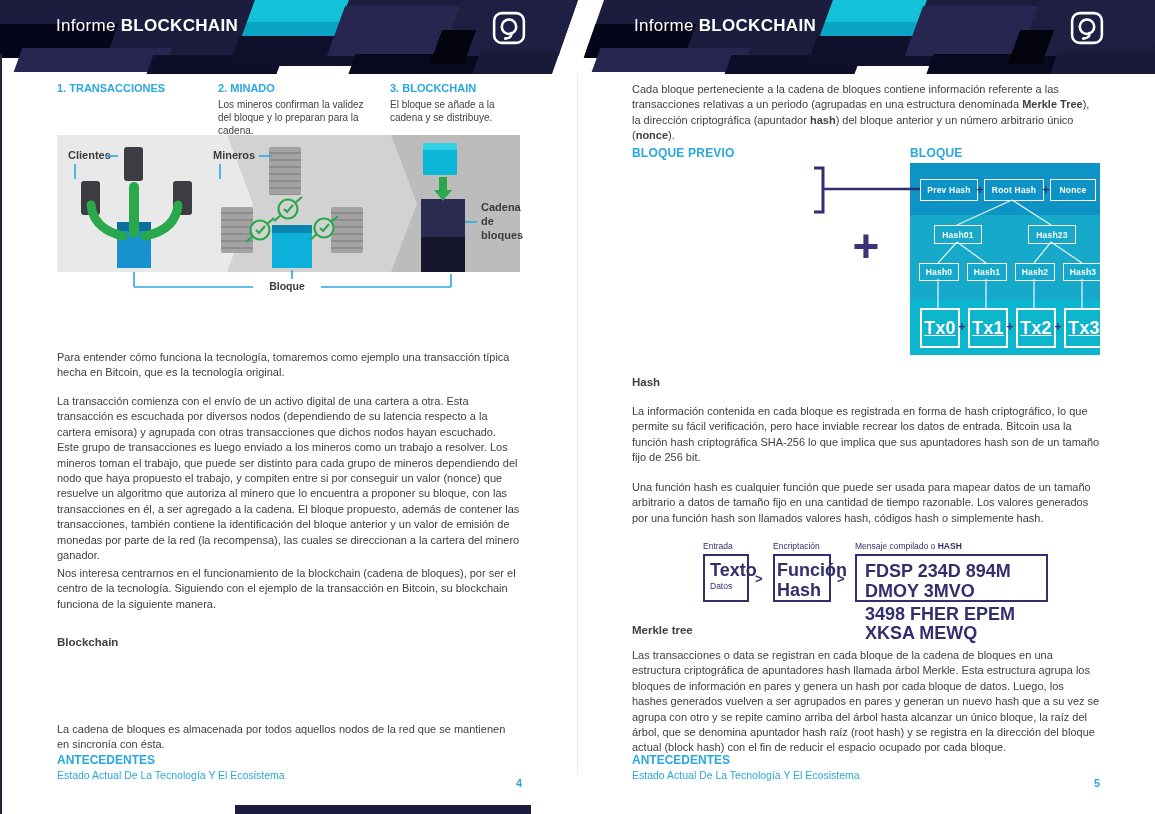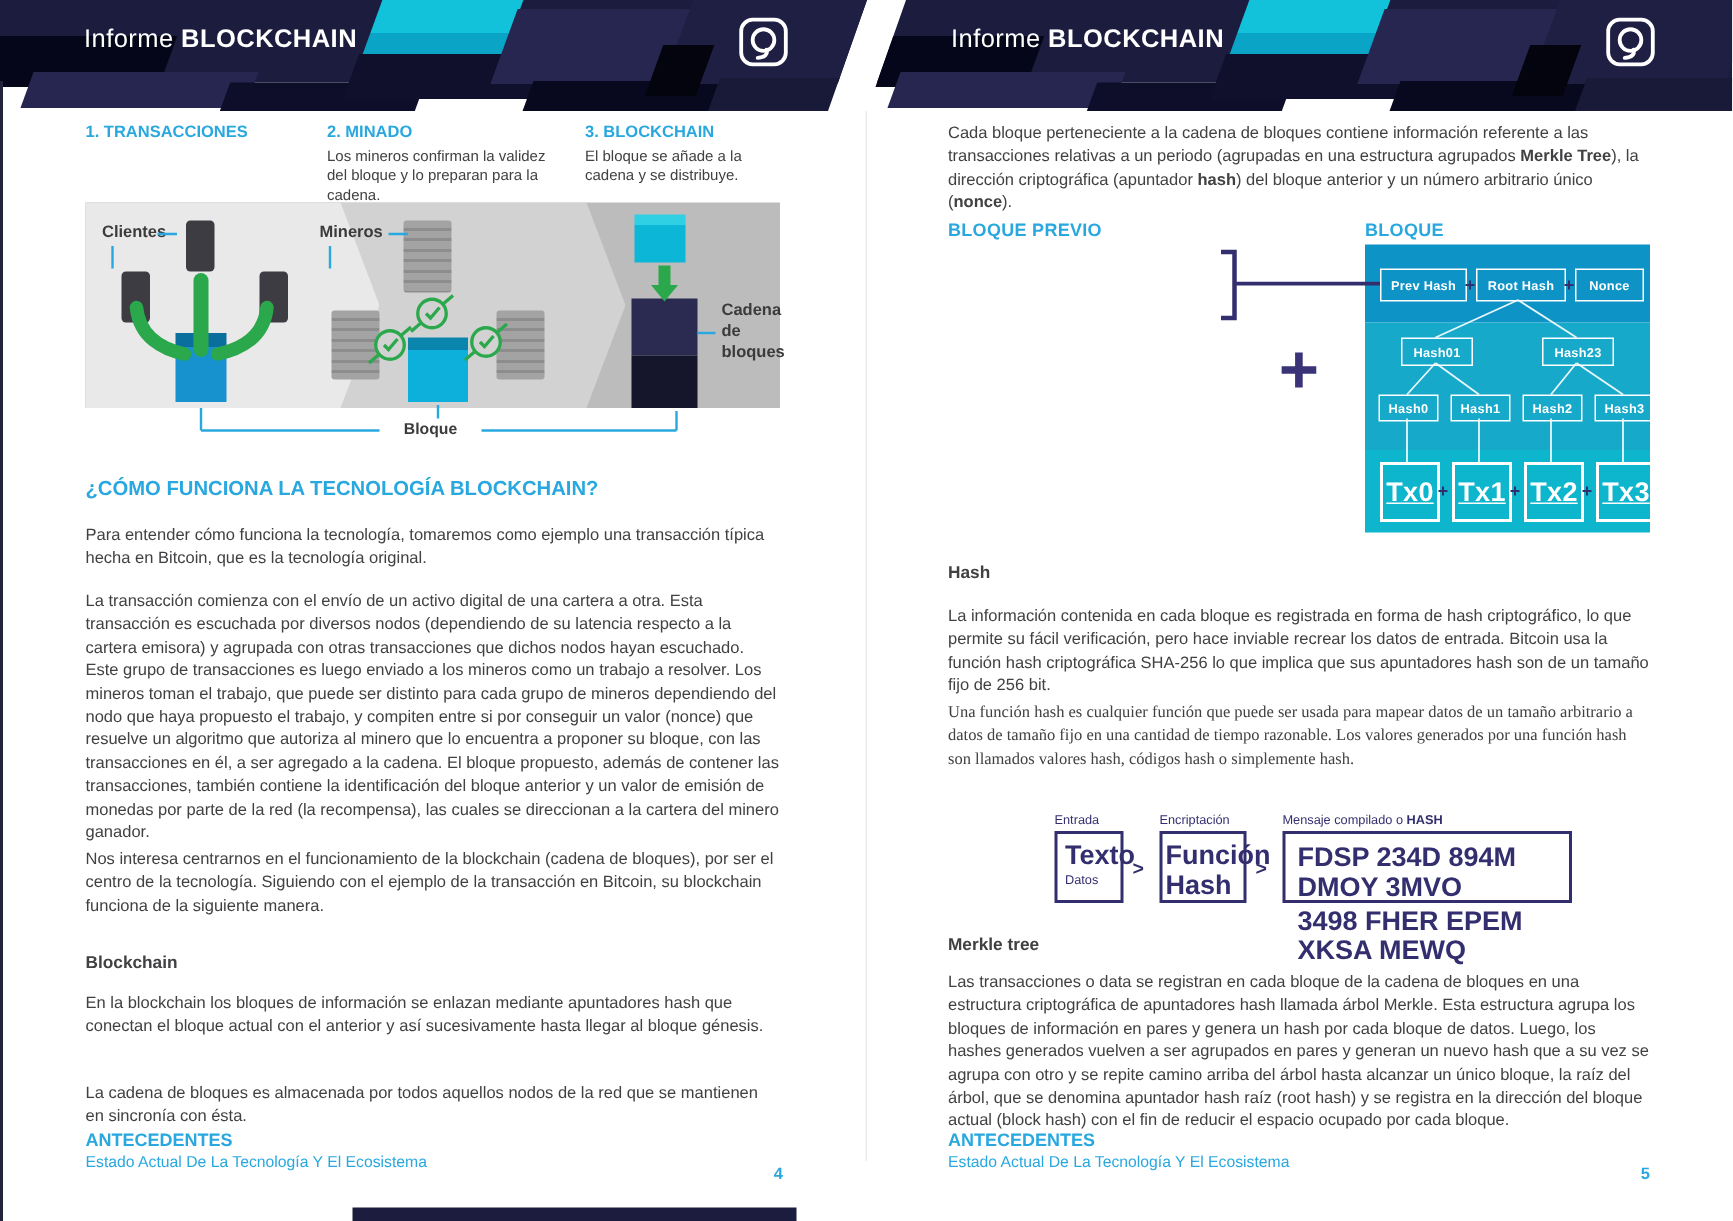--- a/index.html
+++ b/index.html
@@ -171,26 +171,24 @@
         <line x1="77" y1="137" x2="77" y2="152"></line>
         <line x1="235" y1="135" x2="235" y2="144"></line>
         <line x1="394" y1="139" x2="394" y2="152"></line>
         <line x1="77" y1="152" x2="196" y2="152"></line>
         <line x1="264" y1="152" x2="394" y2="152"></line>
       </g>
     </svg>
     <div class="bloque-label">Bloque</div>
   </div>
 
-  <div class="how-title">¿CÓMO FUNCIONA LA TECNOLOGÍA BLOCKCHAIN?</div>
   <p class="bodytext" style="top:350px;margin:0;">Para entender cómo funciona la tecnología, tomaremos como ejemplo una transacción típica hecha en Bitcoin, que es la tecnología original.</p>
   <p class="bodytext" style="top:394px;margin:0;">La transacción comienza con el envío de un activo digital de una cartera a otra. Esta transacción es escuchada por diversos nodos (dependiendo de su latencia respecto a la cartera emisora) y agrupada con otras transacciones que dichos nodos hayan escuchado. Este grupo de transacciones es luego enviado a los mineros como un trabajo a resolver. Los mineros toman el trabajo, que puede ser distinto para cada grupo de mineros dependiendo del nodo que haya propuesto el trabajo, y compiten entre si por conseguir un valor (nonce) que resuelve un algoritmo que autoriza al minero que lo encuentra a proponer su bloque, con las transacciones en él, a ser agregado a la cadena. El bloque propuesto, además de contener las transacciones, también contiene la identificación del bloque anterior y un valor de emisión de monedas por parte de la red (la recompensa), las cuales se direccionan a la cartera del minero ganador.</p>
   <p class="bodytext" style="top:566px;margin:0;">Nos interesa centrarnos en el funcionamiento de la blockchain (cadena de bloques), por ser el centro de la tecnología. Siguiendo con el ejemplo de la transacción en Bitcoin, su blockchain funciona de la siguiente manera.</p>
   <div class="subhead" style="top:636px;">Blockchain</div>
-  <p class="bodytext" style="top:662px;margin:0;">En la blockchain los bloques de información se enlazan mediante apuntadores hash que conectan el bloque actual con el anterior y así sucesivamente hasta llegar al bloque génesis.</p>
   <p class="bodytext" style="top:722px;margin:0;">La cadena de bloques es almacenada por todos aquellos nodos de la red que se mantienen en sincronía con ésta.</p>
 
   <div class="footer">
     <div class="f1">ANTECEDENTES</div>
     <div class="f2">Estado Actual De La Tecnología Y El Ecosistema</div>
   </div>
   <div class="pagenum">4</div>
 </div>
 
 <div class="page page-right">
@@ -213,21 +211,21 @@
     <div class="qlogo">
       <svg viewBox="0 0 40 40" width="34" height="34">
         <rect x="2.5" y="2.5" width="35" height="35" rx="9" fill="none" stroke="#ffffff" stroke-width="3"></rect>
         <circle cx="20" cy="18.5" r="8.5" fill="none" stroke="#ffffff" stroke-width="3"></circle>
         <path d="M22.5,26 q1.5,5.5 -7,6.5" fill="none" stroke="#ffffff" stroke-width="3" stroke-linecap="round"></path>
       </svg>
     </div>
   </div>
 
   <p class="rtext" style="top:82px;margin:0;">
-    <span>Cada bloque perteneciente a la cadena de bloques contiene información referente a las transacciones relativas a un periodo (agrupadas en una estructura agrupados </span><b>Merkle Tree</b><span>), la dirección criptográfica (apuntador </span><b>hash</b><span>) del bloque anterior y un número arbitrario único (</span><b>nonce</b><span>).</span>
+    <span>Cada bloque perteneciente a la cadena de bloques contiene información referente a las transacciones relativas a un periodo (agrupadas en una estructura denominada </span><b>Merkle Tree</b><span>), la dirección criptográfica (apuntador </span><b>hash</b><span>) del bloque anterior y un número arbitrario único (</span><b>nonce</b><span>).</span>
   </p>
 
   <div class="cyantitle" style="left:54px;">BLOQUE PREVIO</div>
   <div class="cyantitle" style="left:332px;">BLOQUE</div>
 
   <div class="bdiag">
 
     <div class="plusbig">+</div>
 
     <div class="bloque-block">
@@ -268,21 +266,21 @@
     </div>
 
     <svg width="468" height="192" viewBox="0 0 468 192">
       <path d="M182,5 L191,5 L191,49 L182,49" fill="none" stroke="#332e6e" stroke-width="3"></path>
       <line x1="191" y1="26" x2="288" y2="26" stroke="#332e6e" stroke-width="2.5"></line>
     </svg>
   </div>
 
   <div class="subhead" style="left:54px;top:376px;">Hash</div>
   <p class="rtext" style="top:404px;margin:0;">La información contenida en cada bloque es registrada en forma de hash criptográfico, lo que permite su fácil verificación, pero hace inviable recrear los datos de entrada. Bitcoin usa la función hash criptográfica SHA-256 lo que implica que sus apuntadores hash son de un tamaño fijo de 256 bit.</p>
-  <p class="rtext" style="top:468px;margin:0;font-family:Liberation Serif, serif;">Una función hash es cualquier función que puede ser usada para mapear datos de un tamaño arbitrario a datos de tamaño fijo en una cantidad de tiempo razonable. Los valores generados por una función hash son llamados valores hash, códigos hash o simplemente hash.</p>
+  <p class="rtext" style="top:480px;margin:0;">Una función hash es cualquier función que puede ser usada para mapear datos de un tamaño arbitrario a datos de tamaño fijo en una cantidad de tiempo razonable. Los valores generados por una función hash son llamados valores hash, códigos hash o simplemente hash.</p>
 
   <div class="hdiag">
     <div class="hlabel" style="left:0;">Entrada</div>
     <div class="hlabel" style="left:70px;">Encriptación</div>
     <div class="hlabel" style="left:152px;">
       <span>Mensaje compilado o </span><b>HASH</b>
     </div>
     <div class="hbox" style="left:0;width:46px;padding:5px 0 0 5px;">
       <div class="hb-line1">Texto</div>
       <div class="hb-line2">Datos</div>

